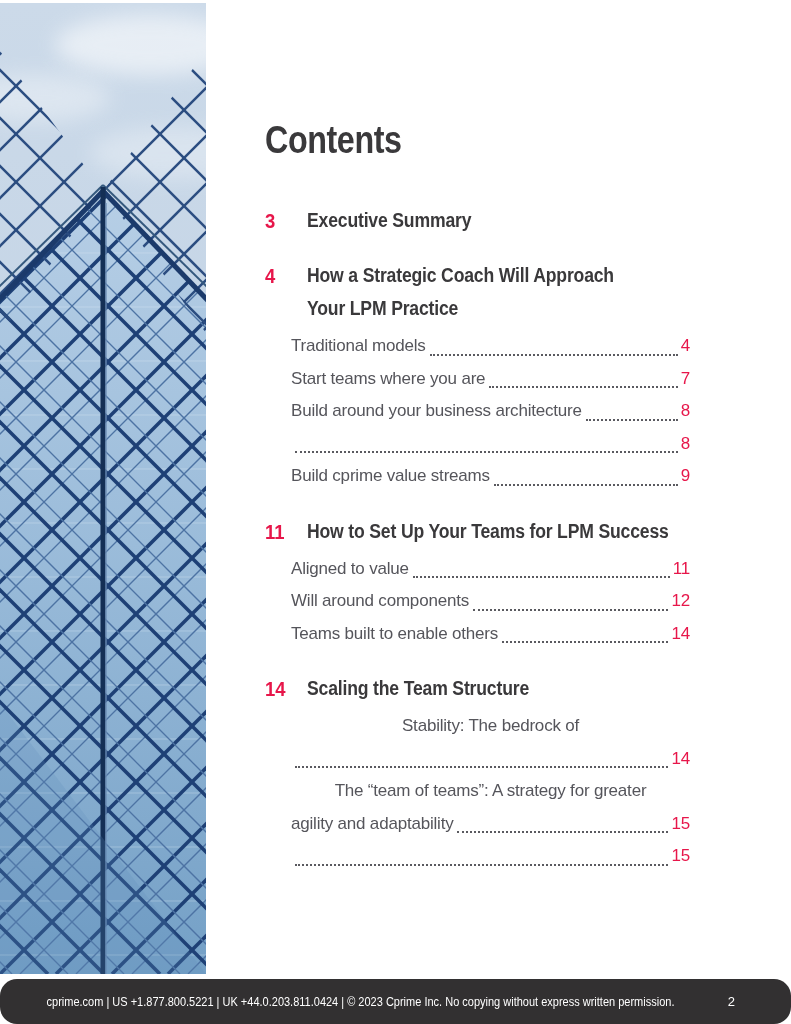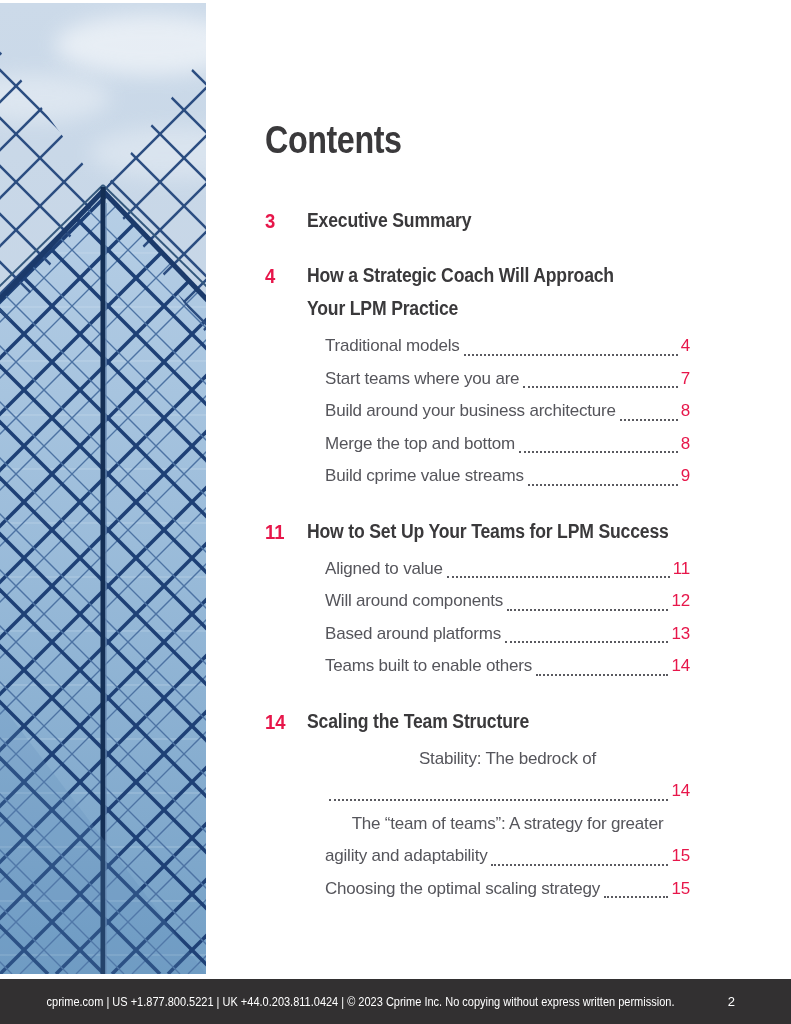--- a/index.html
+++ b/index.html
@@ -15,31 +15,31 @@
   .doc-title{margin:0 0 42px 0;font-size:38px;line-height:44px;font-weight:700;
              color:#3a393b;letter-spacing:-.5px;transform:scaleX(.85);transform-origin:left center;white-space:nowrap;}
 
   .section{margin-bottom:22px;}
   .sec-head{display:flex;align-items:flex-start;cursor:pointer;}
   .sec-num{flex:0 0 42px;font-size:21px;line-height:33px;font-weight:700;color:#e7164a;
            transform:scaleX(.88);transform-origin:left center;}
   .sec-titles{font-size:20px;line-height:33px;font-weight:700;color:#3a393b;
               letter-spacing:-.2px;transform:scaleX(.88);transform-origin:left top;white-space:nowrap;}
 
-  .entries{margin:5px 0 0 60px;}
+  .entries{margin:5px 0 0 26px;}
   .entry{font-size:17px;line-height:32.5px;color:#55555b;letter-spacing:-.2px;cursor:pointer;}
   .entry-line{white-space:nowrap;text-align:center;}
   .entry-row{display:flex;align-items:flex-end;}
   .lbl{white-space:nowrap;}
   .leader{flex:1 1 auto;min-width:10px;border-bottom:2.6px dotted #5a5a60;
           margin:0 3px 7px 4px;}
   .pg{flex:0 0 auto;color:#e7164a;text-align:right;}
 
   
-  .footer{position:absolute;left:0;top:979px;width:791px;height:45px;background:#323031;}
+  .footer{position:absolute;left:0;top:979px;width:791px;height:45px;background:#323031;border-radius:17px;}
   .footer-text{position:absolute;left:0;right:70px;top:0;height:45px;
                display:flex;align-items:center;justify-content:center;
                color:#ffffff;font-size:12.5px;letter-spacing:0px;white-space:nowrap;
                transform:scaleX(.88);transform-origin:center center;}
   .footer-page{position:absolute;right:56px;top:0;height:45px;display:flex;align-items:center;
                color:#ffffff;font-size:13px;}
 </style>
 </head>
 <body>
 
@@ -335,21 +335,20 @@
           </div>
           <div class="entry">
             <div class="entry-row">
               <span class="lbl">Build around your business architecture</span>
               <span class="leader"></span>
               <span class="pg">8</span>
             </div>
           </div>
           <div class="entry">
             <div class="entry-row">
-              <span class="lbl">Merge the top and bottom</span>
               <span class="leader"></span>
               <span class="pg">8</span>
             </div>
           </div>
           <div class="entry">
             <div class="entry-row">
               <span class="lbl">Build cprime value streams</span>
               <span class="leader"></span>
               <span class="pg">9</span>
             </div>
@@ -373,27 +372,20 @@
           </div>
           <div class="entry">
             <div class="entry-row">
               <span class="lbl">Will around components</span>
               <span class="leader"></span>
               <span class="pg">12</span>
             </div>
           </div>
           <div class="entry">
             <div class="entry-row">
-              <span class="lbl">Based around platforms</span>
-              <span class="leader"></span>
-              <span class="pg">13</span>
-            </div>
-          </div>
-          <div class="entry">
-            <div class="entry-row">
               <span class="lbl">Teams built to enable others</span>
               <span class="leader"></span>
               <span class="pg">14</span>
             </div>
           </div>
         </div>
       </div>
       <div class="section">
         <div class="sec-head">
           <span class="sec-num">14</span>
@@ -412,21 +404,20 @@
           <div class="entry">
             <div class="entry-line">The “team of teams”: A strategy for greater</div>
             <div class="entry-row">
               <span class="lbl">agility and adaptability</span>
               <span class="leader"></span>
               <span class="pg">15</span>
             </div>
           </div>
           <div class="entry">
             <div class="entry-row">
-              <span class="lbl">Choosing the optimal scaling strategy</span>
               <span class="leader"></span>
               <span class="pg">15</span>
             </div>
           </div>
         </div>
       </div>
     </div>
 </main>
 
 <footer class="footer">

